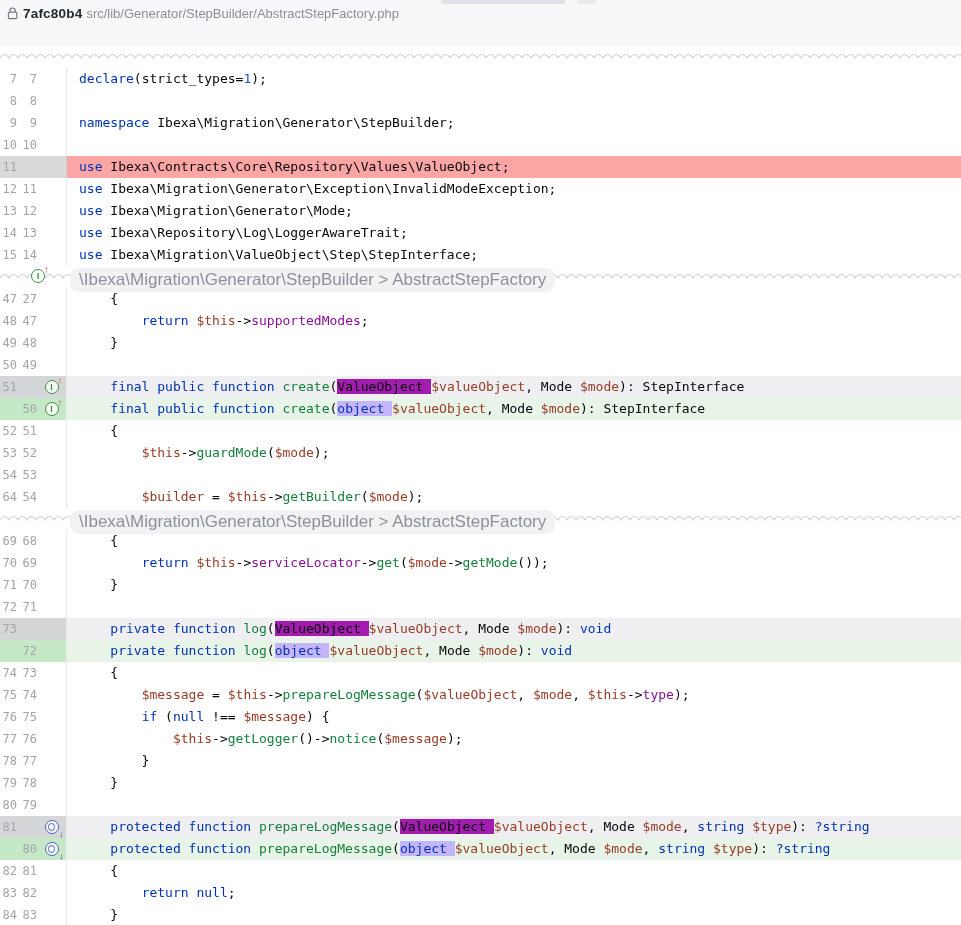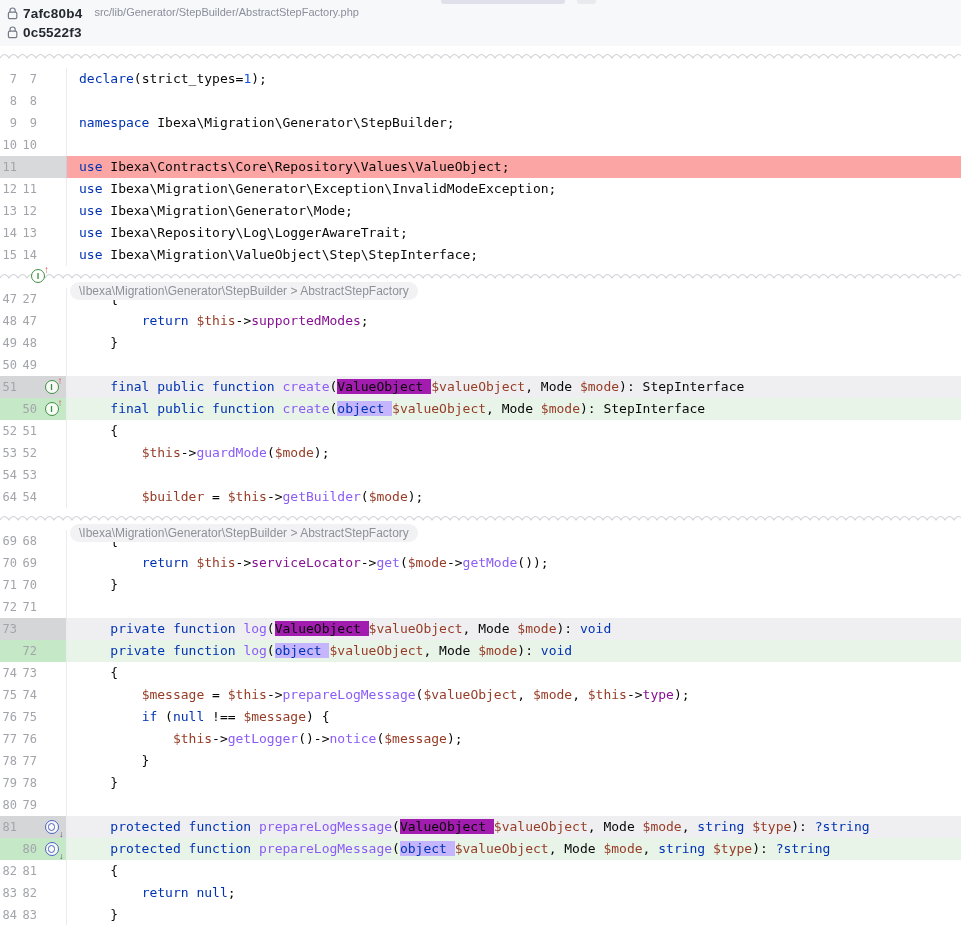--- a/index.html
+++ b/index.html
@@ -3,21 +3,21 @@
 <meta charset="utf-8">
 <style>
   html,body{margin:0;padding:0}
   body{width:961px;height:925px;background:#fff;overflow:hidden;position:relative;
        font-family:"Liberation Sans",sans-serif}
 
   
   .hdr{background:#F7F8FA;height:46px;box-sizing:border-box;padding:6px 0 0 7px;position:relative}
   .hdr-row{display:flex;align-items:flex-start;height:19px}
   .hash{font-weight:bold;font-size:13.5px;color:#24292F;margin-left:5px;letter-spacing:.2px}
-  .path{font-size:11px;color:#8A8E9B;margin-left:12px}
+  .path{font-size:13px;color:#8A8E9B;margin-left:4px}
   .art{position:absolute;top:0;height:4px;border-radius:0 0 3px 3px}
   .art1{left:441px;width:124px;background:#DFE0EA}
   .art2{left:577px;width:19px;background:#E9EAEE}
 
   
   #rows{position:relative}
   .row{display:flex;height:22px;line-height:22px;
        font-family:"DejaVu Sans Mono","Liberation Mono",monospace;font-size:13px}
   .gut{flex:0 0 66px;width:66px;display:flex;align-items:center;box-sizing:border-box}
   .nl,.nr{width:17px;text-align:right;color:#A2A4AA;font-size:12px;
@@ -28,32 +28,32 @@
 
   .row.r .gut{background:#D5D6D8}
   .row.r .code{background:#EFEFF1}
   .row.a .gut{background:#C5E8C7}
   .row.a .code{background:#E8F4E8}
   .row.Rf .gut{background:#D8D9DB}
   .row.Rf .code{background:#fca5a5;border-left-color:#CDCED1}
 
   .tk-k{color:#0033B3}
   .tk-n{color:#1750EB}
-  .tk-f{color:#8b5cf6}
+  .tk-f{color:#15803d}
   .tk-p{color:#871094}
   .tk-v{color:#963C26}
   .tk-t{color:#080808}
   .hl-r{background:#a21caf}
   .hl-g{background:#c4b5fd}
 
   
   .sep{position:relative;height:22px}
   .sep svg{position:absolute;left:0;top:5px;display:block}
-  .sep .pill{position:absolute;left:70px;top:16px;z-index:2;background:#F2F2F4;border-radius:9px;
-             padding:1.5px 9px 2.5px;font-size:12px;color:#8F9199;
+  .sep .pill{position:absolute;left:70px;top:2px;z-index:2;background:#F2F2F4;border-radius:9px;
+             padding:1.5px 9px 2.5px;font-size:17px;color:#8F9199;
              font-family:"Liberation Sans",sans-serif;white-space:nowrap}
   .sep .sep-ico{position:absolute;left:31px;top:3px;z-index:2}
 
   
   .gico,.oico{position:relative;width:14px;height:14px;border-radius:50%;display:inline-block;
               box-sizing:border-box;background:rgba(255,255,255,.85)}
   .gico{border:1.4px solid #3E9141}
   .gico .ltr{position:absolute;left:0;right:0;top:50%;transform:translateY(-53%);text-align:center;
              font:bold 9px "Liberation Sans",sans-serif;color:#3E9141}
   .gico .arr{position:absolute;top:-6px;right:-5px;font:bold 10px "Liberation Sans",sans-serif;color:#D6494F}
@@ -69,27 +69,20 @@
 
 <div class="hdr">
   <div class="hdr-row">
     <svg class="lock" width="11" height="13" viewBox="0 0 11 13">
       <path d="M3 5.2 V3.6 a2.6 2.6 0 0 1 5.2 0 V5.2" fill="none" stroke="#757A87" stroke-width="1.2"></path>
       <rect x="1.4" y="5.2" width="8.4" height="6.4" rx="1.3" fill="none" stroke="#757A87" stroke-width="1.2"></rect>
     </svg>
     <span class="hash">7afc80b4</span>
     <span class="path">src/lib/Generator/StepBuilder/AbstractStepFactory.php</span>
   </div>
-  <div class="hdr-row">
-    <svg class="lock" width="11" height="13" viewBox="0 0 11 13">
-      <path d="M3 5.2 V3.6 a2.6 2.6 0 0 1 5.2 0 V5.2" fill="none" stroke="#757A87" stroke-width="1.2"></path>
-      <rect x="1.4" y="5.2" width="8.4" height="6.4" rx="1.3" fill="none" stroke="#757A87" stroke-width="1.2"></rect>
-    </svg>
-    <span class="hash">0c5522f3</span>
-  </div>
   <div class="art art1"></div>
   <div class="art art2"></div>
 </div>
 
 <div id="rows">
     <div class="sep">
       <svg width="961" height="12">
         <path d="M0 7 q4.5 -7 9 0 q4.5 -7 9 0 q4.5 -7 9 0 q4.5 -7 9 0 q4.5 -7 9 0 q4.5 -7 9 0 q4.5 -7 9 0 q4.5 -7 9 0 q4.5 -7 9 0 q4.5 -7 9 0 q4.5 -7 9 0 q4.5 -7 9 0 q4.5 -7 9 0 q4.5 -7 9 0 q4.5 -7 9 0 q4.5 -7 9 0 q4.5 -7 9 0 q4.5 -7 9 0 q4.5 -7 9 0 q4.5 -7 9 0 q4.5 -7 9 0 q4.5 -7 9 0 q4.5 -7 9 0 q4.5 -7 9 0 q4.5 -7 9 0 q4.5 -7 9 0 q4.5 -7 9 0 q4.5 -7 9 0 q4.5 -7 9 0 q4.5 -7 9 0 q4.5 -7 9 0 q4.5 -7 9 0 q4.5 -7 9 0 q4.5 -7 9 0 q4.5 -7 9 0 q4.5 -7 9 0 q4.5 -7 9 0 q4.5 -7 9 0 q4.5 -7 9 0 q4.5 -7 9 0 q4.5 -7 9 0 q4.5 -7 9 0 q4.5 -7 9 0 q4.5 -7 9 0 q4.5 -7 9 0 q4.5 -7 9 0 q4.5 -7 9 0 q4.5 -7 9 0 q4.5 -7 9 0 q4.5 -7 9 0 q4.5 -7 9 0 q4.5 -7 9 0 q4.5 -7 9 0 q4.5 -7 9 0 q4.5 -7 9 0 q4.5 -7 9 0 q4.5 -7 9 0 q4.5 -7 9 0 q4.5 -7 9 0 q4.5 -7 9 0 q4.5 -7 9 0 q4.5 -7 9 0 q4.5 -7 9 0 q4.5 -7 9 0 q4.5 -7 9 0 q4.5 -7 9 0 q4.5 -7 9 0 q4.5 -7 9 0 q4.5 -7 9 0 q4.5 -7 9 0 q4.5 -7 9 0 q4.5 -7 9 0 q4.5 -7 9 0 q4.5 -7 9 0 q4.5 -7 9 0 q4.5 -7 9 0 q4.5 -7 9 0 q4.5 -7 9 0 q4.5 -7 9 0 q4.5 -7 9 0 q4.5 -7 9 0 q4.5 -7 9 0 q4.5 -7 9 0 q4.5 -7 9 0 q4.5 -7 9 0 q4.5 -7 9 0 q4.5 -7 9 0 q4.5 -7 9 0 q4.5 -7 9 0 q4.5 -7 9 0 q4.5 -7 9 0 q4.5 -7 9 0 q4.5 -7 9 0 q4.5 -7 9 0 q4.5 -7 9 0 q4.5 -7 9 0 q4.5 -7 9 0 q4.5 -7 9 0 q4.5 -7 9 0 q4.5 -7 9 0 q4.5 -7 9 0 q4.5 -7 9 0 q4.5 -7 9 0 q4.5 -7 9 0 q4.5 -7 9 0 q4.5 -7 9 0 q4.5 -7 9 0" fill="none" stroke="#D3D4D8" stroke-width="1.1"></path>
       </svg>
     </div>

